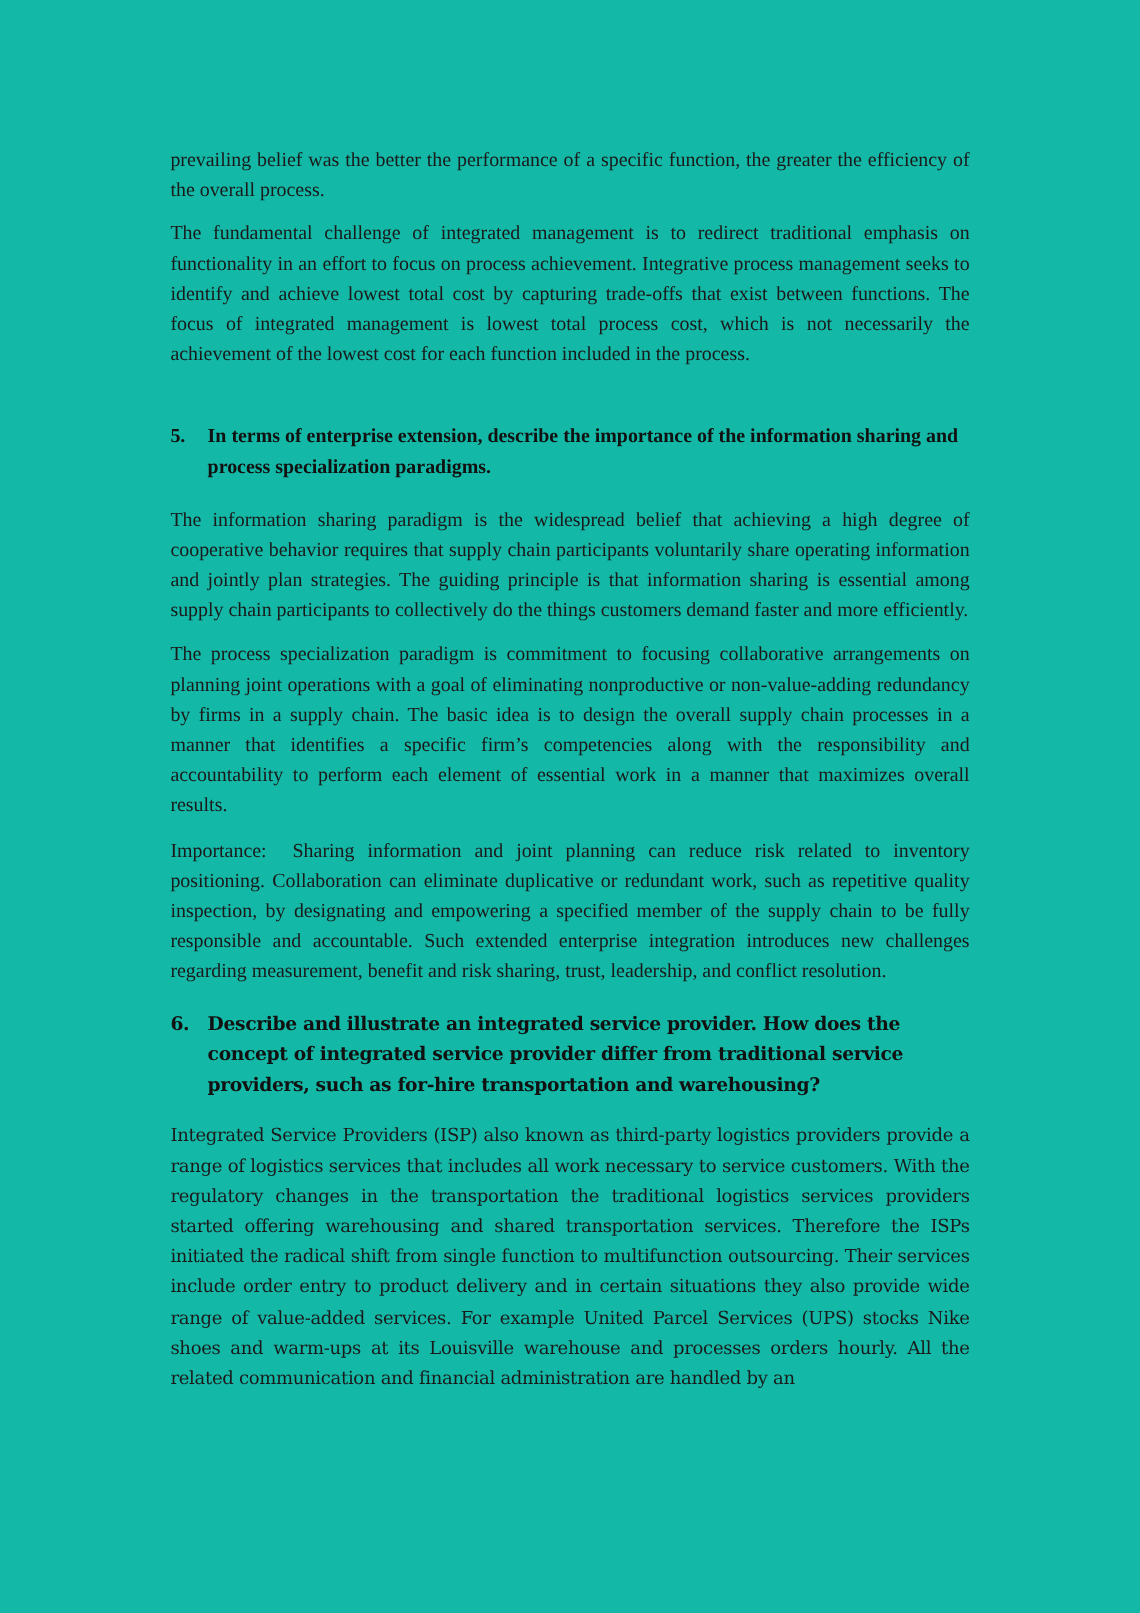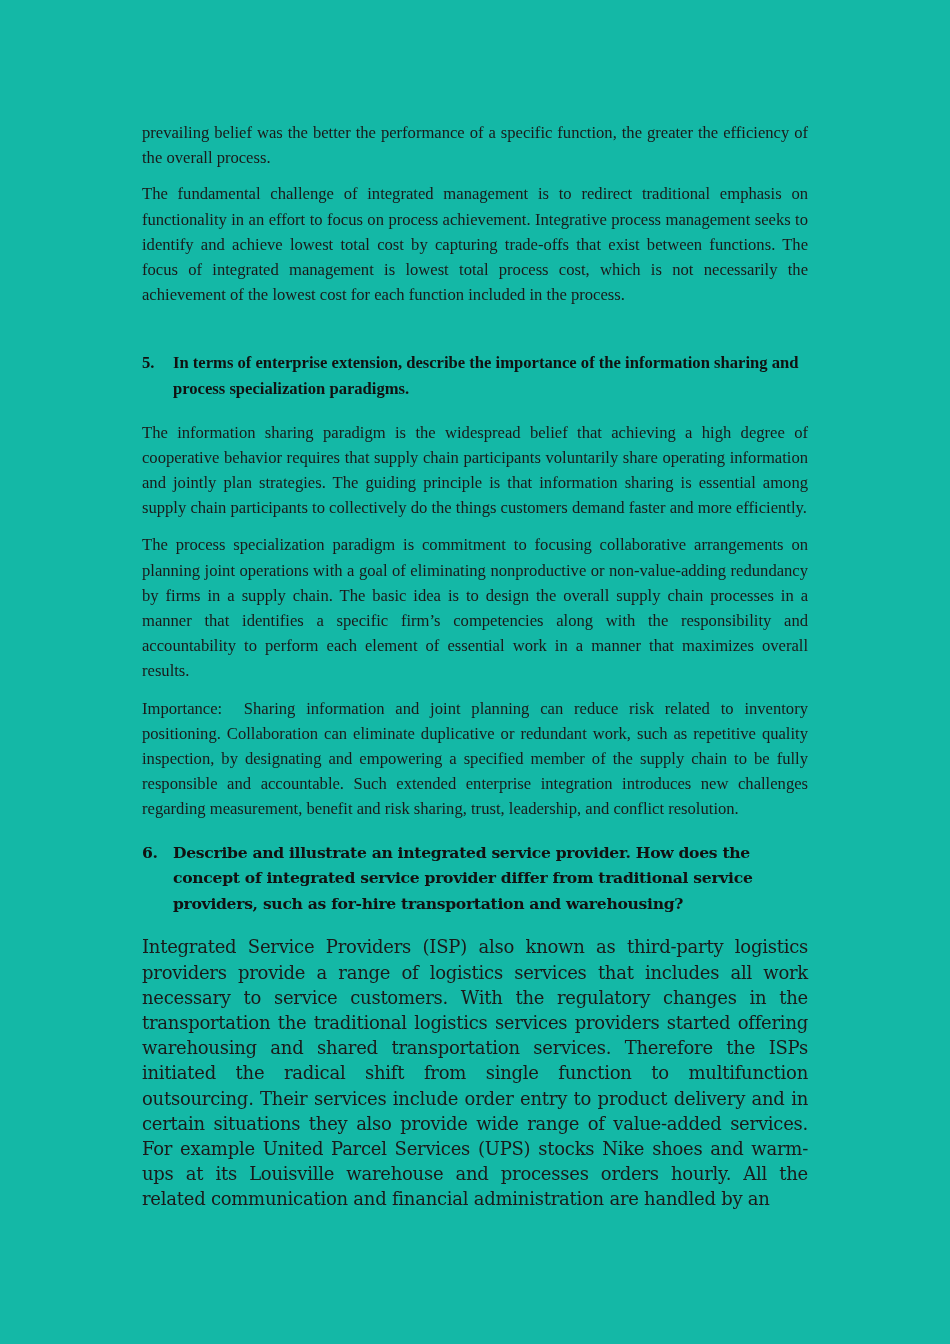--- a/index.html
+++ b/index.html
@@ -37,21 +37,21 @@
     -webkit-font-smoothing: antialiased;
   }
 
   .para.tight {
     margin-bottom: 11px;
   }
 
   
   .para.alt {
     font-family: "DejaVu Serif", "Liberation Serif", serif;
-    font-size: 18px;
+    font-size: 15px;
     line-height: 25.2px;
     letter-spacing: -0.25px;
   }
 
   .lead {
     font-weight: normal;
   }
 
   
   .qheading {

